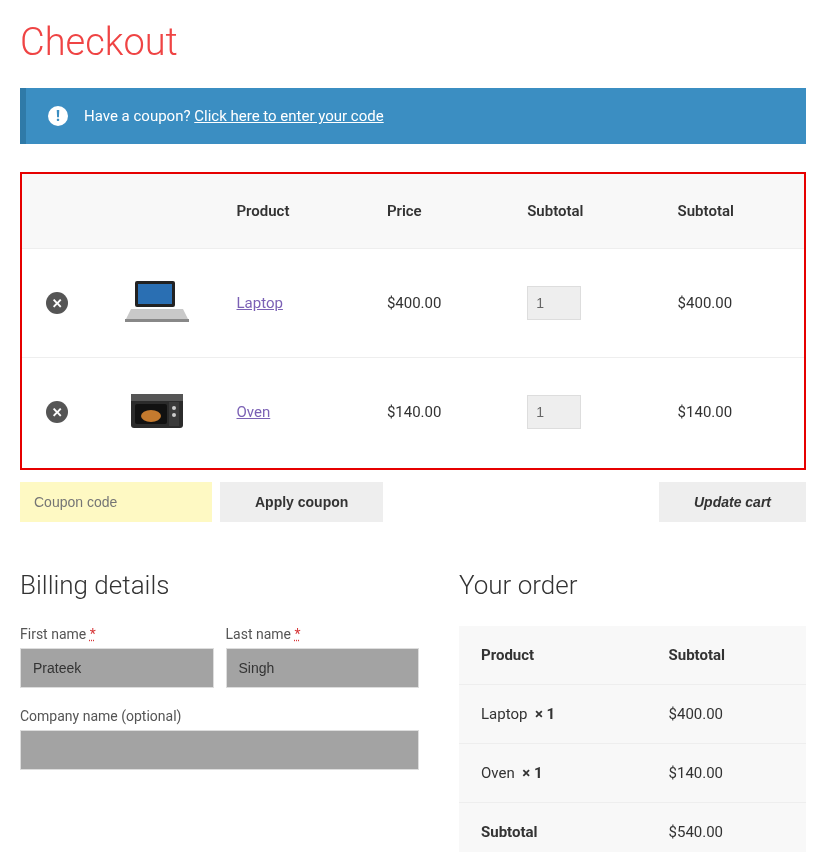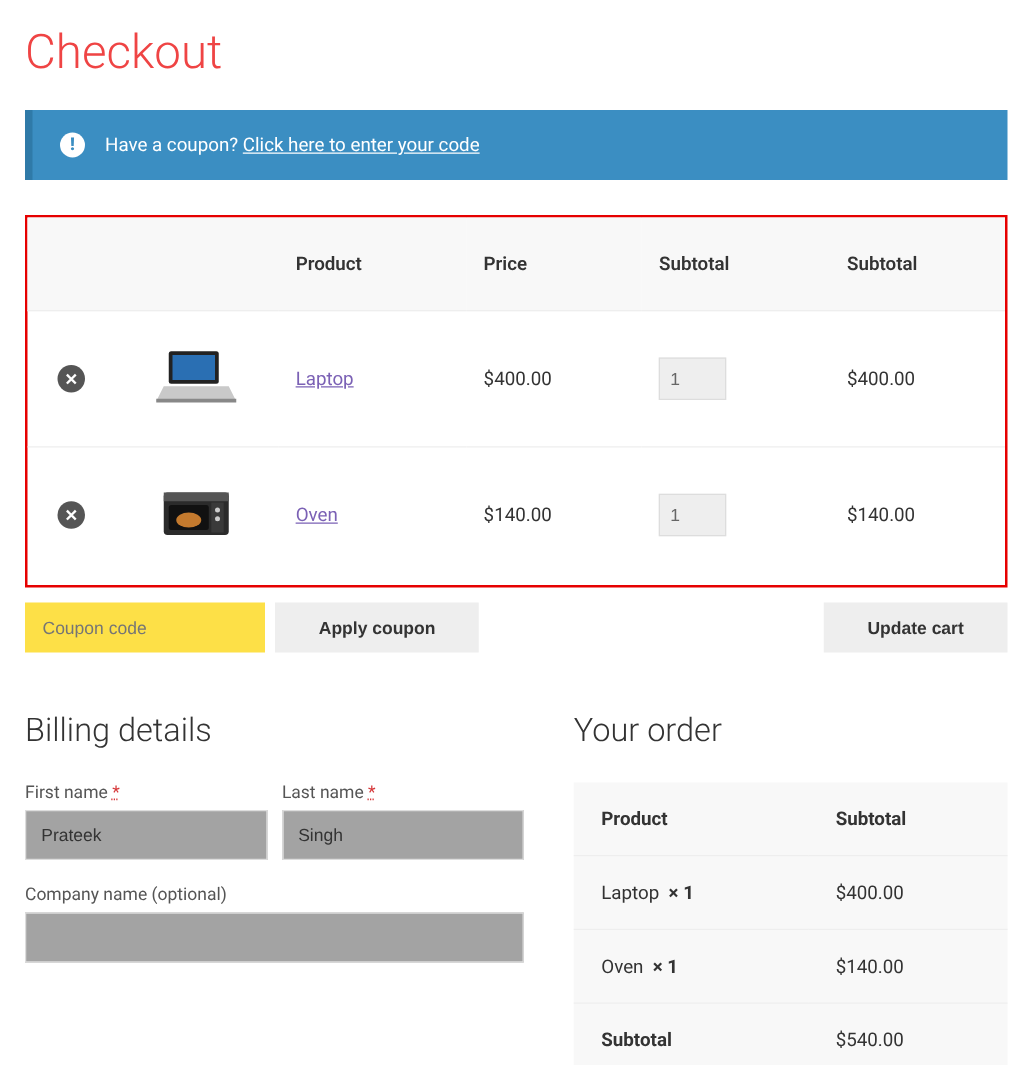--- a/index.html
+++ b/index.html
@@ -100,35 +100,35 @@
   .cart-actions {
     display: flex;
     gap: 8px;
     align-items: stretch;
     margin-bottom: 48px;
   }
   .coupon-input {
     width: 192px;
     padding: 12px 14px;
     border: none;
-    background: #fde047;
+    background: #fef9c3;
     color: #666;
     font-size: 14px;
   }
   .btn {
     padding: 12px 35px;
     background: #eee;
     border: none;
     font-weight: 700;
     color: #333;
     cursor: pointer;
     font-size: 14px;
     text-align: right;
   }
-  .btn-update { margin-left: auto; }
+  .btn-update { margin-left: auto; font-style: italic; }
   .two-col {
     display: flex;
     gap: 40px;
     align-items: flex-start;
   }
   .billing-col { flex: 1.15; }
   .order-col { flex: 1; }
   h2.section-title {
     font-size: 26px;
     font-weight: 300;

